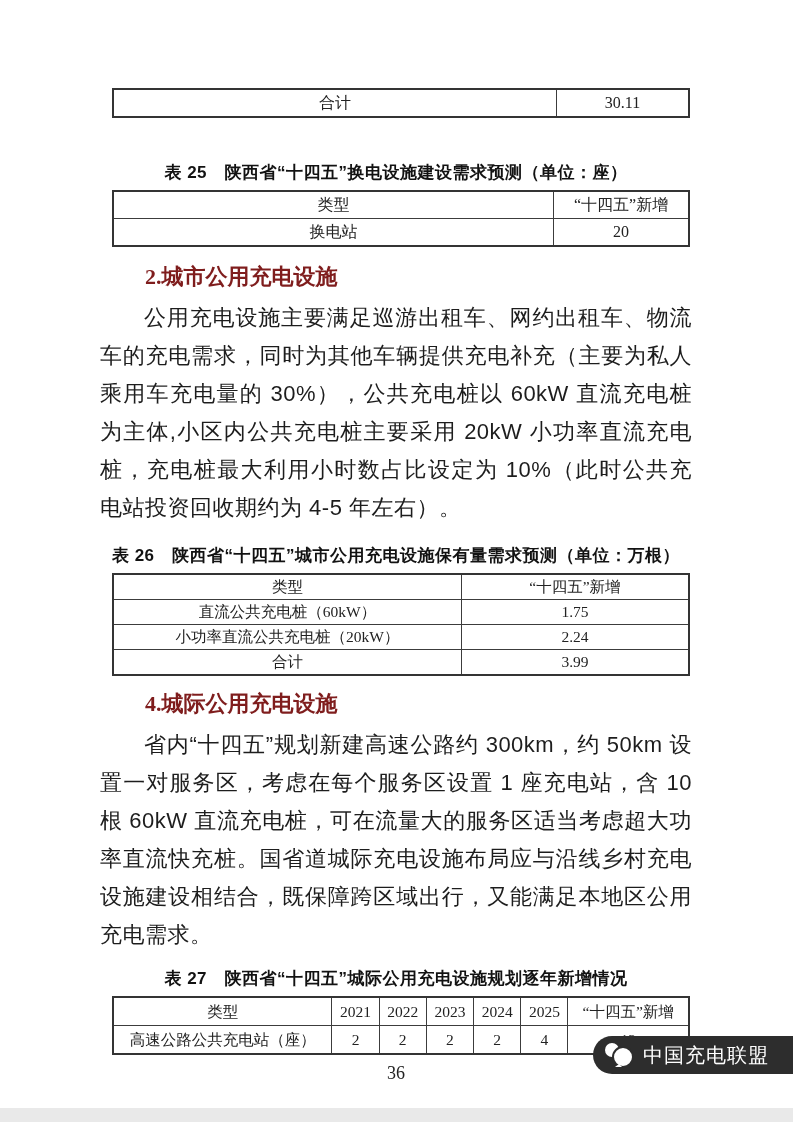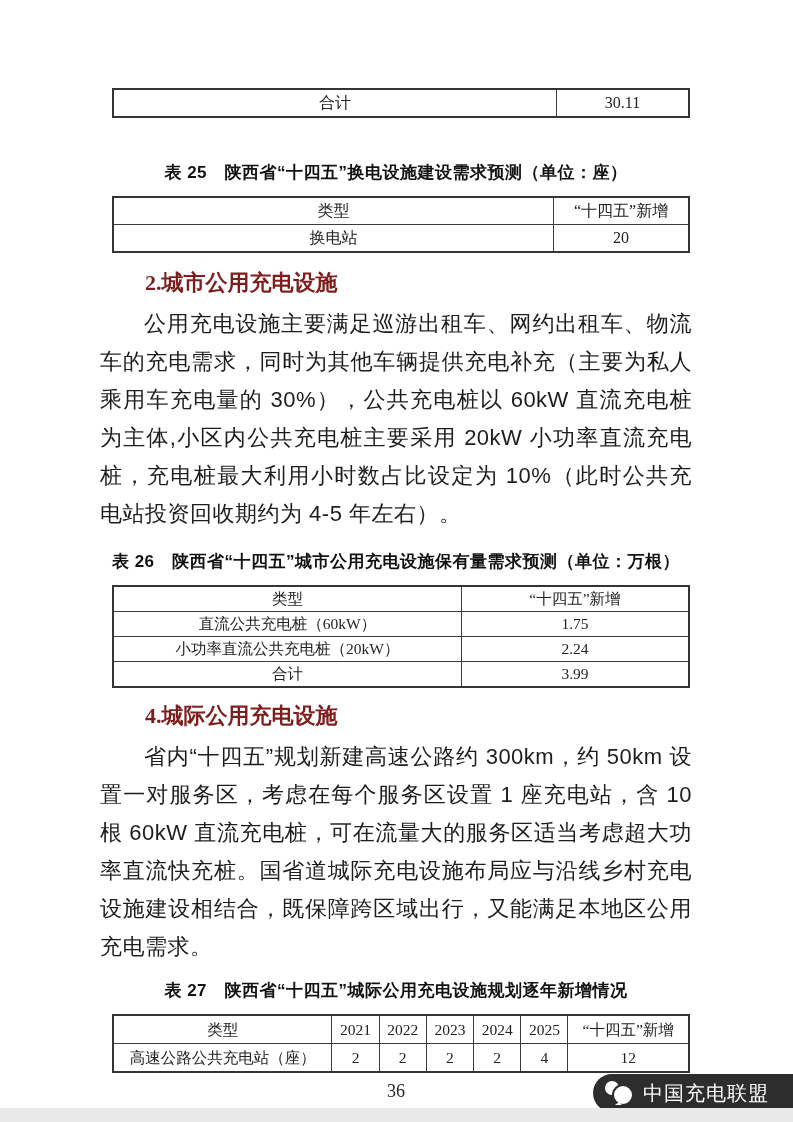--- a/index.html
+++ b/index.html
@@ -36,28 +36,28 @@
     margin:8px 0 0 0; font-size:22px; line-height:38px; color:#1d1d1d;
     font-family:"Liberation Sans", sans-serif;
     text-align:justify; text-indent:2em; letter-spacing:0.5px;
   }
   .page-number {
     text-align:center; font-size:18px; color:#222;
     font-family:"Liberation Serif", serif; margin-top:8px;
   }
   
   .mt-title1 { margin-top:44px; }
-  .mt-tbl    { margin-top:12px; }
+  .mt-tbl    { margin-top:6px; }
   .mt-h2     { margin-top:16px; }
   .mt-title2 { margin-top:18px; }
   .mt-h3     { margin-top:14px; }
   .mt-title3 { margin-top:14px; }
   
   .watermark {
-    position:absolute; right:0; top:1074px; height:38px; width:200px;
+    position:absolute; right:0; top:1036px; height:38px; width:200px;
     background:#2d2d2d; border-radius:19px 0 0 19px;
     display:flex; align-items:center; gap:8px; padding-left:10px;
     box-sizing:border-box;
   }
   .wm-logo { flex:0 0 auto; width:32px; height:28px; }
   .wm-text {
     color:#ffffff; font-size:20px; letter-spacing:1px;
     font-family:"Liberation Sans", sans-serif; white-space:nowrap;
   }
 </style>

